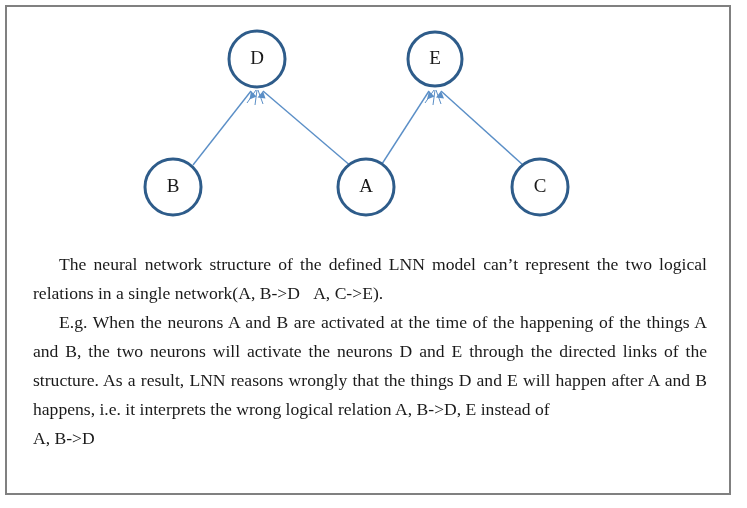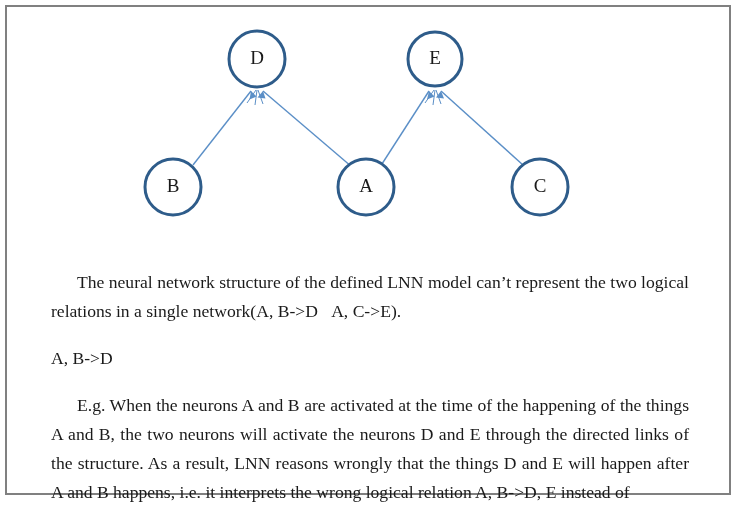--- a/index.html
+++ b/index.html
@@ -48,21 +48,21 @@
     text-anchor: middle;
     dominant-baseline: middle;
   }
   #body-text {
     position: absolute;
     left: 26px;
     top: 243px;
     width: 674px;
   }
   .para {
-    margin: 18px;
+    margin: 0;
     text-align: justify;
     text-justify: inter-word;
     font-size: 17.6px;
     line-height: 29px;
     color: #1a1a1a;
     text-indent: 26px;
   }
   .para + .para {
     margin-top: 0px;
   }
@@ -139,18 +139,18 @@
             <circle cx="533" cy="180" r="28" fill="#ffffff" stroke="#2E5C8A" stroke-width="3"></circle>
             <text class="node-label" x="533" y="181">C</text>
           </g>
 
         </g>
       </svg>
     </div>
 
     <div id="body-text">
       <p class="para">The neural network structure of the defined LNN model can’t represent the two logical relations in a single network(A, B-&gt;D&nbsp;&nbsp;&nbsp;A, C-&gt;E).</p>
+      <p class="para">E.g. When the neurons A and B are activated at the time of the happening of the things A and B, the two neurons will activate the neurons D and E through the directed links of the structure. As a result, LNN reasons wrongly that the things D and E will happen after A and B happens, i.e. it interprets the wrong logical relation A, B-&gt;D, E instead of</p>
       <p class="para" style="text-indent:0; text-align:left;">A, B-&gt;D</p>
-      <p class="para">E.g. When the neurons A and B are activated at the time of the happening of the things A and B, the two neurons will activate the neurons D and E through the directed links of the structure. As a result, LNN reasons wrongly that the things D and E will happen after A and B happens, i.e. it interprets the wrong logical relation A, B-&gt;D, E instead of</p>
     </div>
 
   </div>
 </div>
 
 </body></html>

